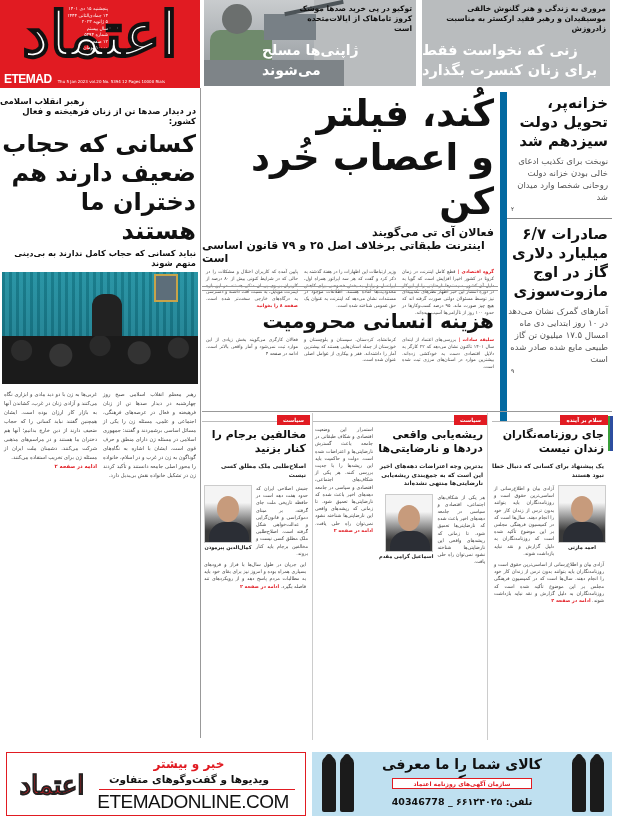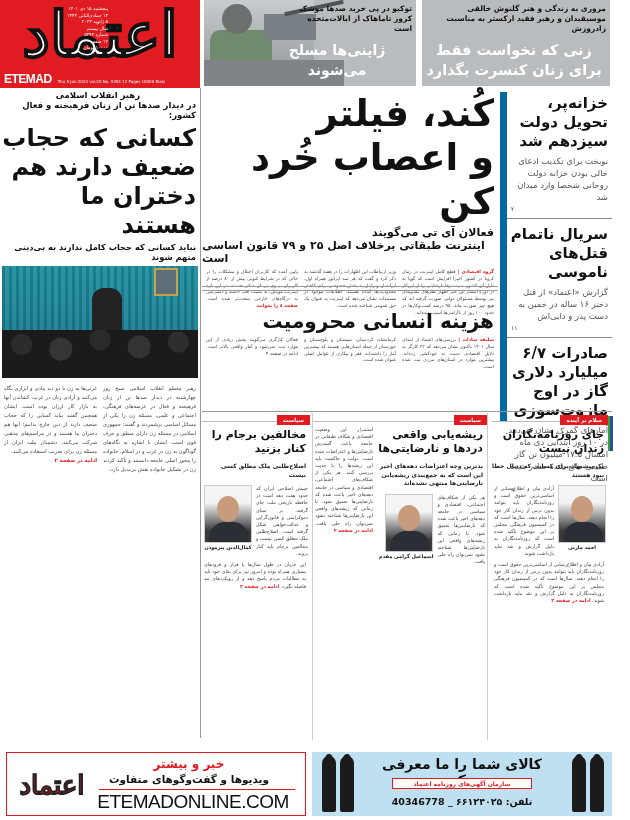--- a/index.html
+++ b/index.html
@@ -14,21 +14,21 @@
 #mast-meta{font-size:4px;color:#fff;margin-left:6px;margin-bottom:2px;white-space:nowrap}
 
 #teaser-japan{left:204px;top:0;width:212px;height:86px;background:#b9bcbe;overflow:hidden}
 #teaser-japan .photo{position:absolute;left:0;top:0;width:110px;height:86px;background:linear-gradient(180deg,#c9ccce,#8d9398)}
 #teaser-japan .helmet{position:absolute;left:18px;top:4px;width:30px;height:30px;border-radius:50%;background:#6b6f6e}
 #teaser-japan .jacket{position:absolute;left:6px;top:30px;width:62px;height:30px;background:#6f8a6c;border-radius:10px 10px 0 0}
 #teaser-japan .gun{position:absolute;left:60px;top:14px;width:52px;height:26px;background:#788086}
 #teaser-japan .barrel{position:absolute;left:80px;top:6px;width:60px;height:4px;background:#4d5458;transform:rotate(-12deg)}
 #teaser-japan .hull{position:absolute;left:0;top:60px;width:140px;height:26px;background:#7e8488}
 .teaser-kicker{position:absolute;right:4px;top:4px;width:120px;font-size:7.5px;line-height:10px;color:#111;text-align:right;font-weight:bold}
-.teaser-title{position:absolute;right:4px;top:40px;width:150px;font-size:14px;line-height:20px;color:#fff;font-weight:bold;text-align:center}
+.teaser-title{position:absolute;right:4px;top:40px;width:150px;font-size:14px;line-height:20px;color:#fff;font-weight:bold;text-align:left}
 #teaser-concert{left:420px;top:0;width:190px;height:86px;background:#b9bcbe;border-left:2px solid #fff}
 #teaser-concert .teaser-kicker{width:180px;font-size:7.5px}
 #teaser-concert .teaser-title{width:184px;top:40px;font-size:14.5px}
 .vrule{background:#999;width:1px}
 .hrule{background:#999;height:1px}
 
 #right-col{left:500px;top:92px;width:112px;height:330px;border-left:7px solid #0369a1}
 .rstory{padding:2px 4px 2px 0;text-align:right;position:relative}
 .rstory h2{font-size:15px;line-height:19px;font-weight:bold;color:#111}
 .rstory p{font-size:8.5px;line-height:12px;color:#555;margin-top:4px}
@@ -42,21 +42,21 @@
 .cols{display:flex;gap:6px;padding:4px 4px 0 4px;direction:rtl}
 .col{flex:1;font-size:4.6px;line-height:6.8px;color:#444;text-align:justify}
 .col .lbl{color:#e11b22;font-weight:bold}
 .col .more{color:#e11b22;font-weight:bold}
 
 #story2{left:202px;top:290px;width:296px;height:120px;border-top:1px solid #999}
 #story2-title{font-size:20px;font-weight:bold;padding-right:4px;margin-top:18px}
 #story2-deck{font-size:9.5px;font-weight:bold;line-height:13px;text-align:right;padding-right:4px;margin-top:4px}
 
 #leftlead{left:0;top:88px;width:200px;height:650px;border-left:none}
-#ll-kicker1{font-size:8.5px;font-weight:bold;text-align:center;padding-right:4px;margin-top:2px}
+#ll-kicker1{font-size:8.5px;font-weight:bold;text-align:left;padding-right:4px;margin-top:8px}
 #ll-kicker2{font-size:8.5px;font-weight:bold;text-align:right;padding-right:4px}
 #ll-title{font-size:24px;line-height:29px;font-weight:bold;text-align:right;padding-right:4px;margin-top:4px}
 #ll-deck{font-size:8.3px;font-weight:bold;text-align:right;padding-right:4px;margin-top:2px}
 #ll-photo{margin:4px 2px 0 2px;height:112px;background:linear-gradient(180deg,#1e8fa0 0,#1a7f91 60%,#1a1a1a 60%,#222 100%);position:relative;overflow:hidden}
 #ll-photo .curtain{position:absolute;inset:0;background:repeating-linear-gradient(90deg,rgba(0,0,0,.12) 0 3px,rgba(255,255,255,.06) 3px 7px);height:66px}
 #ll-photo .portrait{position:absolute;right:20px;top:2px;width:24px;height:28px;border:2px solid #c7a34a;background:#5d6e7a}
 #ll-photo .speaker{position:absolute;left:90px;top:22px;width:30px;height:42px;background:#222;border-radius:12px 12px 0 0}
 #ll-photo .crowd{position:absolute;left:0;bottom:0;width:100%;height:48px;background:radial-gradient(circle at 10% 30%,#2c2c2c 10px,transparent 11px),radial-gradient(circle at 30% 40%,#353535 11px,transparent 12px),radial-gradient(circle at 50% 20%,#2a2a2a 10px,transparent 11px),radial-gradient(circle at 70% 35%,#333 11px,transparent 12px),radial-gradient(circle at 90% 25%,#2e2e2e 10px,transparent 11px),#1b1b1b}
 
 .section-tag{display:inline-block;background:#e11b22;color:#fff;font-size:5.5px;padding:1px 6px;font-weight:bold}
@@ -119,25 +119,20 @@
   <div class="teaser-title">زنی که نخواست فقط برای زنان کنسرت بگذارد</div>
 </div>
 
 <div id="right-col" class="abs">
   <div class="rstory">
     <h2>خزانه‌پر، تحویل دولت سیزدهم شد</h2>
     <p>نوبخت برای تکذیب ادعای خالی بودن خزانه دولت روحانی شخصا وارد میدان شد</p>
     <div class="pg">۲</div>
   </div>
   <div class="rstory">
-    <h2>سریال ناتمام قتل‌های ناموسی</h2>
-    <p>گزارش «اعتماد» از قتل دختر ۱۶ ساله در خمین به دست پدر و دایی‌اش</p>
-    <div class="pg">۱۱</div>
-  </div>
-  <div class="rstory">
     <h2>صادرات ۶/۷ میلیارد دلاری گاز در اوج مازوت‌سوزی</h2>
     <p>آمارهای گمرک نشان می‌دهد در ۱۰ روز ابتدایی دی ماه امسال ۱۷.۵ میلیون تن گاز طبیعی مایع شده صادر شده است</p>
     <div class="pg">۹</div>
   </div>
 </div>
 
 <div id="lead" class="abs">
   <div id="lead-title">
     <div>کُند، فیلتر</div>
     <div>و اعصاب خُرد کن</div>

